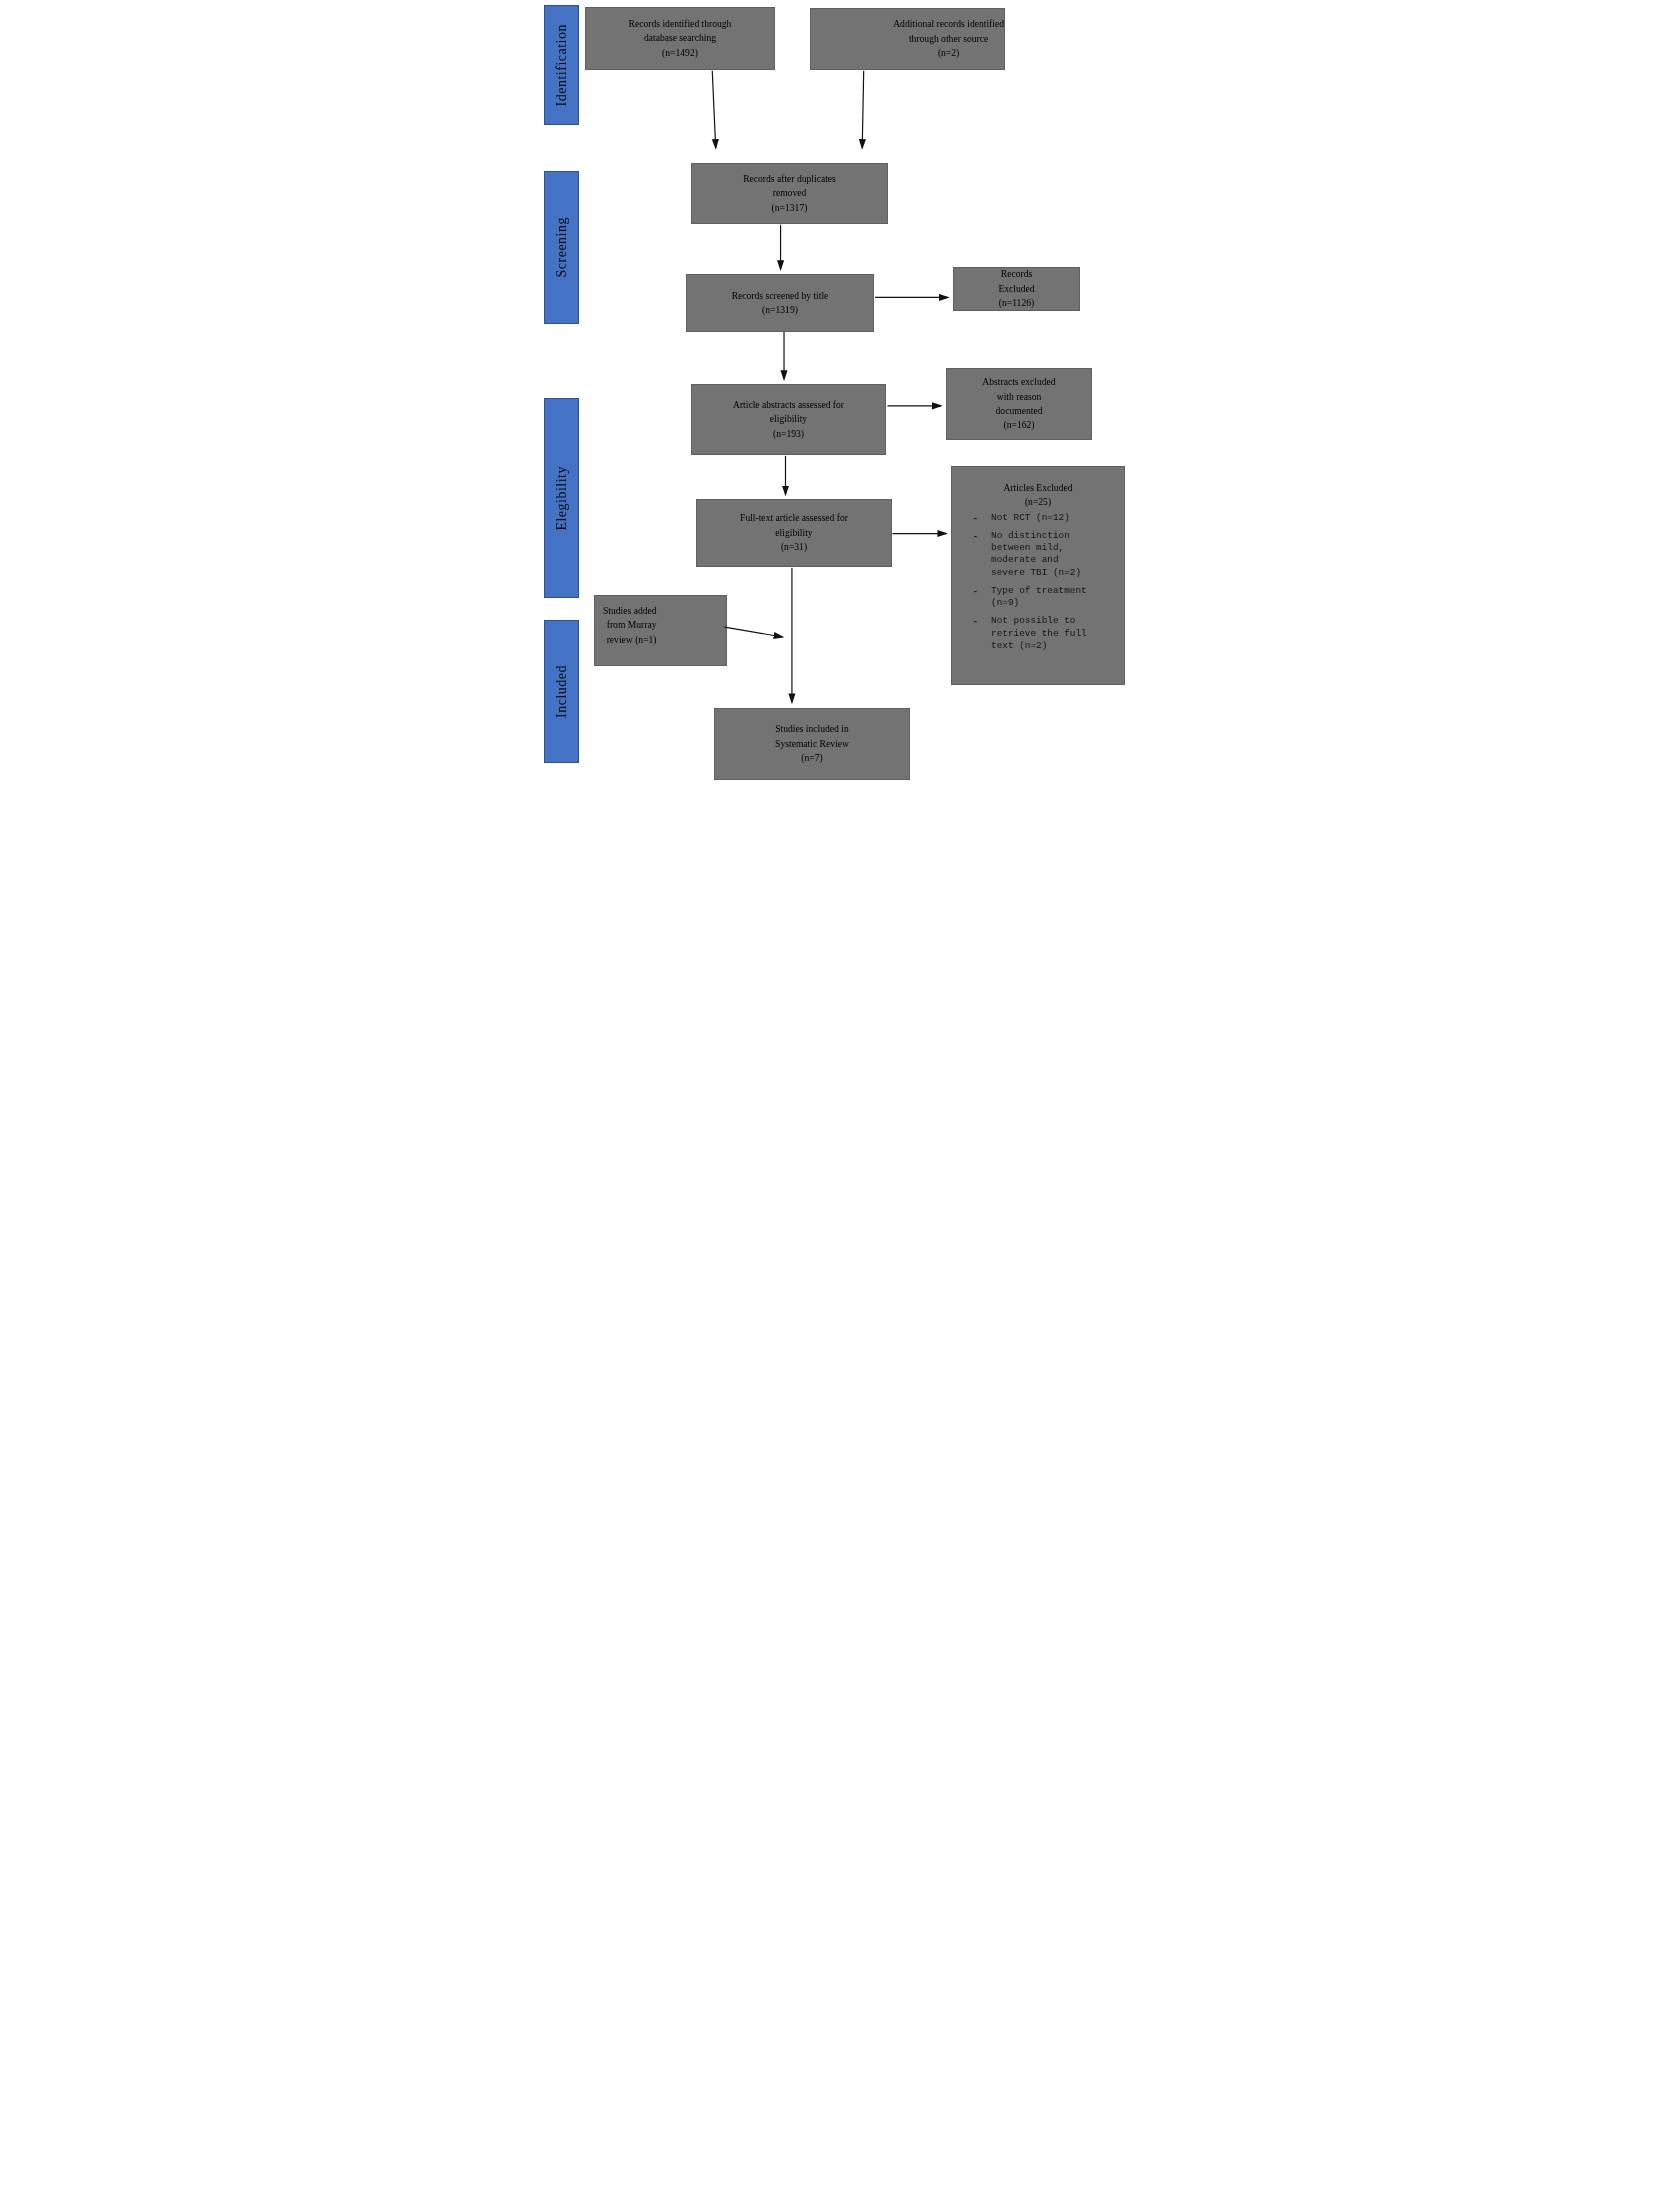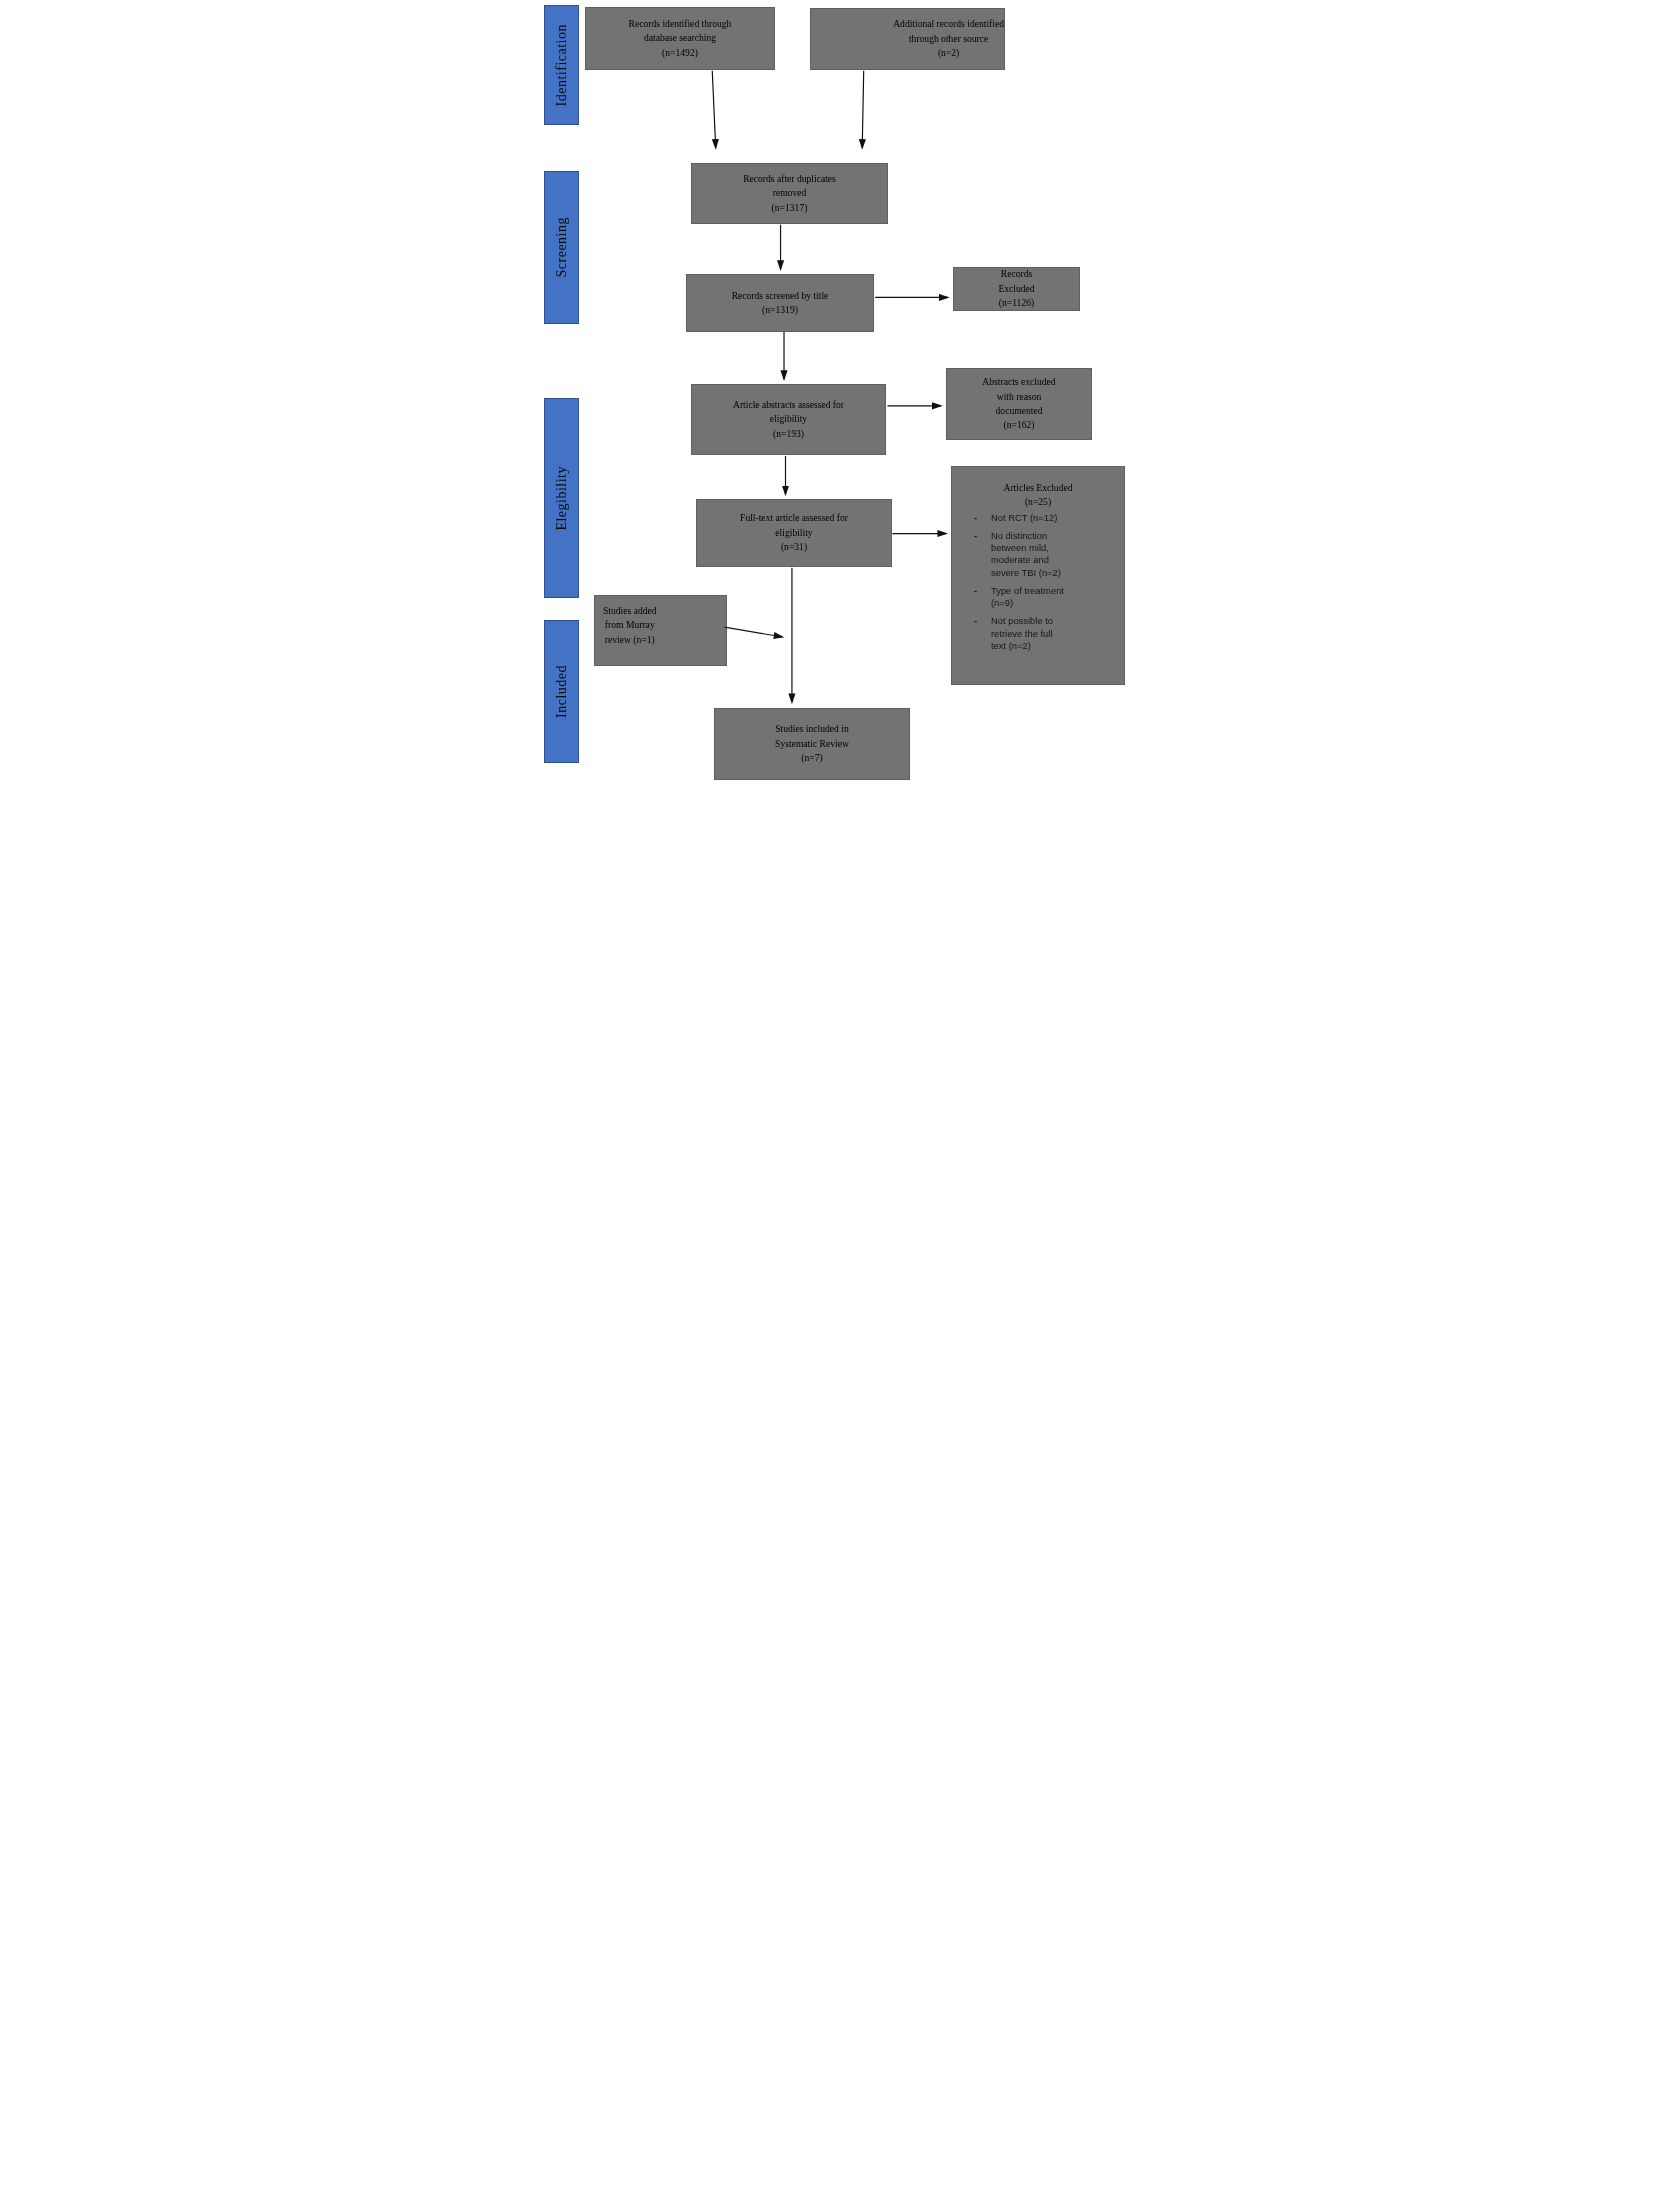--- a/index.html
+++ b/index.html
@@ -40,21 +40,21 @@
     box-sizing:border-box;
     display:flex;align-items:center;justify-content:center;
     text-align:center;
     font-size:9.6px;
     line-height:1.5;
   }
   .box-text{white-space:pre-line;}
   .fbox.left-align{
     justify-content:flex-start;
     align-items:flex-start;
-    text-align:center;
+    text-align:right;
     padding:8px 4px 4px 8px;
   }
   .fbox.list-box{
     flex-direction:column;
     justify-content:flex-start;
     padding-top:14px;
   }
   .excl-list{
     list-style:none;
     margin:2px 0 0 0;
@@ -63,20 +63,21 @@
     text-align:left;
     font-family:"Liberation Sans", sans-serif;
     font-size:9.4px;
     line-height:1.3;
     color:#161616;
   }
   .excl-list li{
     position:relative;
     margin-bottom:6px;
     white-space:pre-line;
+    font-family:Liberation Mono, monospace;
   }
   .excl-list li::before{
     content:"-";
     position:absolute;
     left:-17px;top:0;
     font-family:"Liberation Sans", sans-serif;
     font-weight:bold;
   }
   svg.arrows{
     position:absolute;left:0;top:0;

